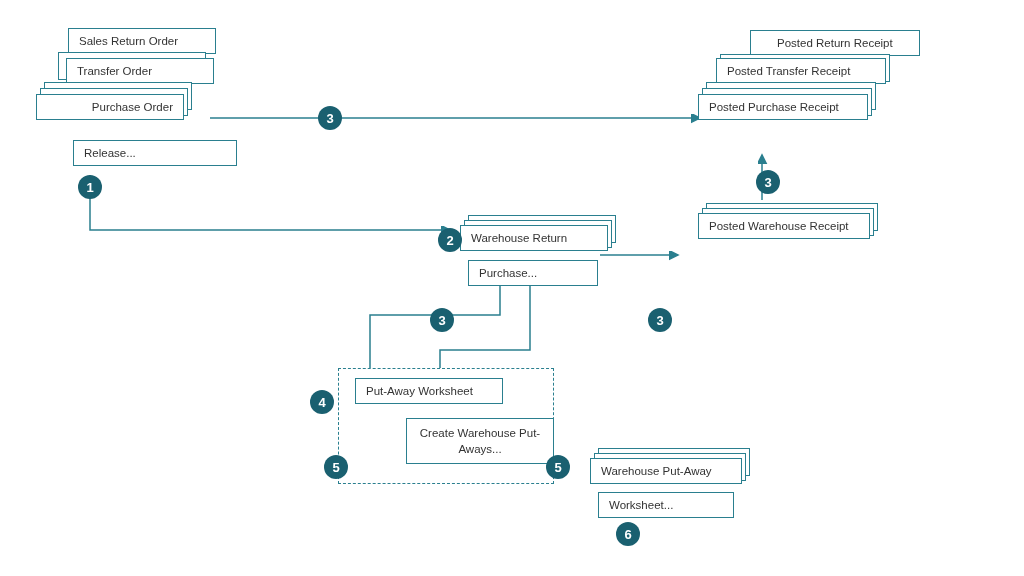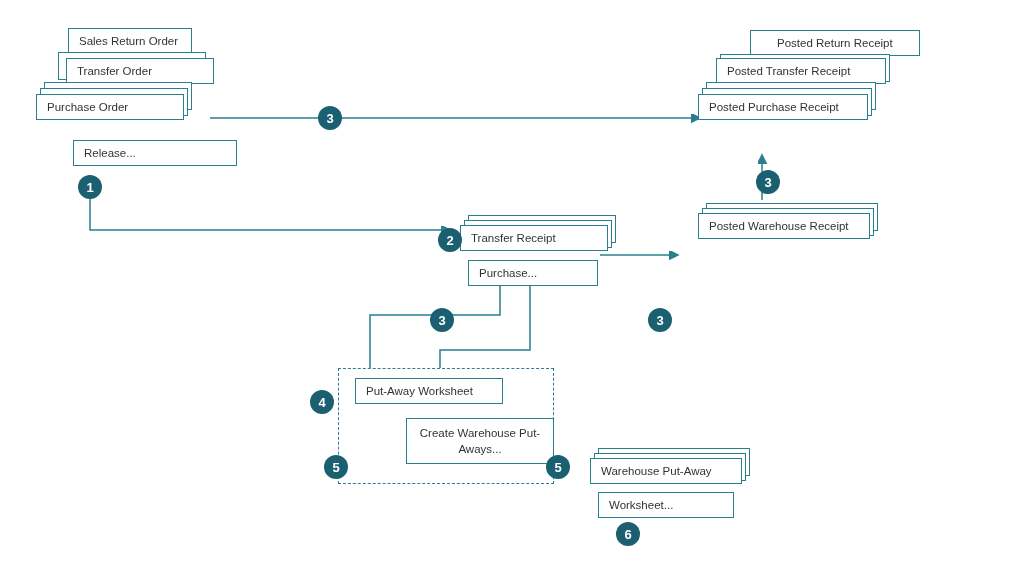--- a/index.html
+++ b/index.html
@@ -83,51 +83,51 @@
     <polyline points="762,200 762,155" marker-end="url(#arrow)"></polyline>
 
     <polyline points="500,285 500,315 370,315 370,385" marker-end="url(#arrow)"></polyline>
 
     <polyline points="530,285 530,350 440,350 440,388" marker-end="url(#arrow)"></polyline>
 
     <line x1="530" y1="468" x2="565" y2="468" marker-end="url(#arrow)"></line>
 
   </svg>
 
-  <div class="box" style="left:68px; top:28px; width:124px;">
+  <div class="box" style="left:68px; top:28px; width:148px;">
     <span>Sales Return Order</span>
   </div>
 
   <div class="box" style="left:58px; top:52px; width:148px; height:28px; background:#fff; z-index:1;"></div>
   <div class="box" style="left:66px; top:58px; width:148px; z-index:2;">
     <span>Transfer Order</span>
   </div>
 
   <div class="box" style="left:44px; top:82px; width:148px; height:28px; background:#fff; z-index:3;"></div>
   <div class="box" style="left:40px; top:88px; width:148px; height:28px; background:#fff; z-index:4;"></div>
-  <div class="box" style="left:36px; top:94px; width:148px; z-index:5;">
+  <div class="box" style="left:36px; top:94px; width:148px; z-index:5;text-align:right;">
     <span>Purchase Order</span>
   </div>
 
   <div class="box" style="left:50px; top:140px; width:164px; z-index:5;margin-left:23px;">
     <span>Release...</span>
   </div>
 
   <div class="circle-badge" style="left:78px; top:175px;">
     <span>1</span>
   </div>
 
   <div class="circle-badge" style="left:318px; top:106px;">
     <span>3</span>
   </div>
 
   <div class="box" style="left:468px; top:215px; width:148px; height:28px; background:#fff;"></div>
   <div class="box" style="left:464px; top:220px; width:148px; height:28px; background:#fff;"></div>
   <div class="box" style="left:460px; top:225px; width:148px;">
-    <span>Transfer Receipt</span>
+    <span>Warehouse Return</span>
   </div>
 
   <div class="box" style="left:468px; top:260px; width:130px;">
     <span>Purchase...</span>
   </div>
 
   <div class="circle-badge" style="left:438px; top:228px;">
     <span>2</span>
   </div>
 

